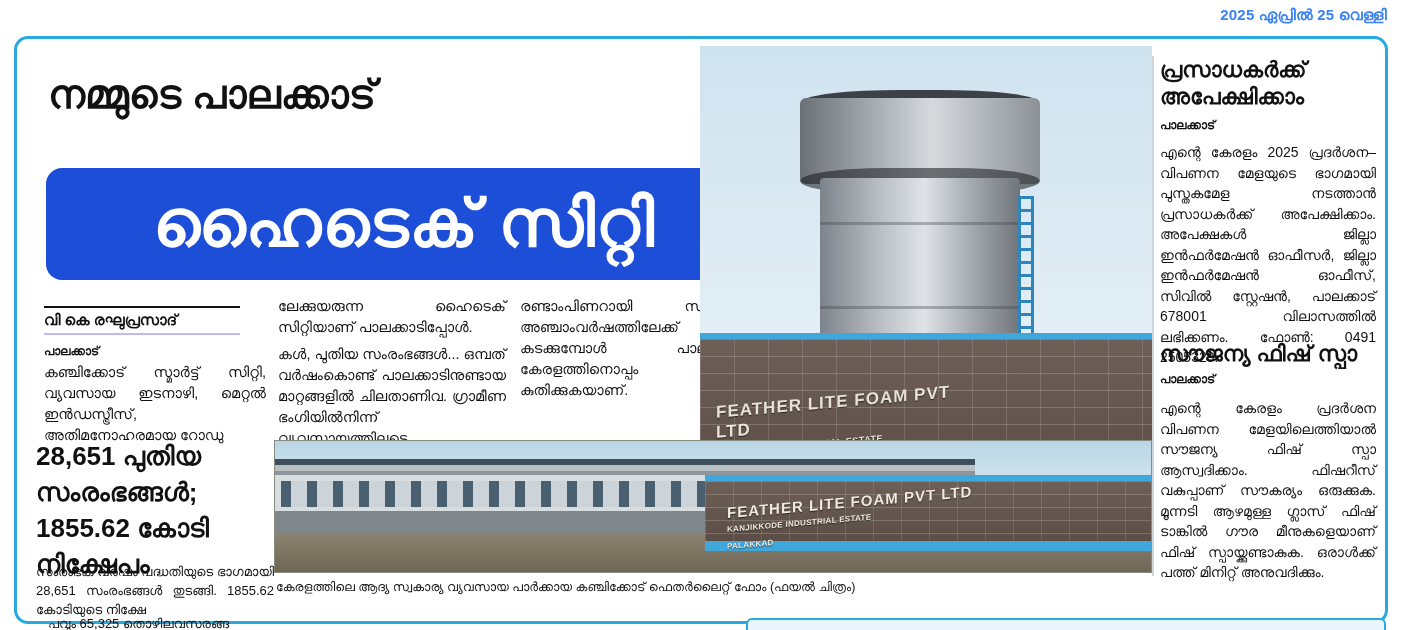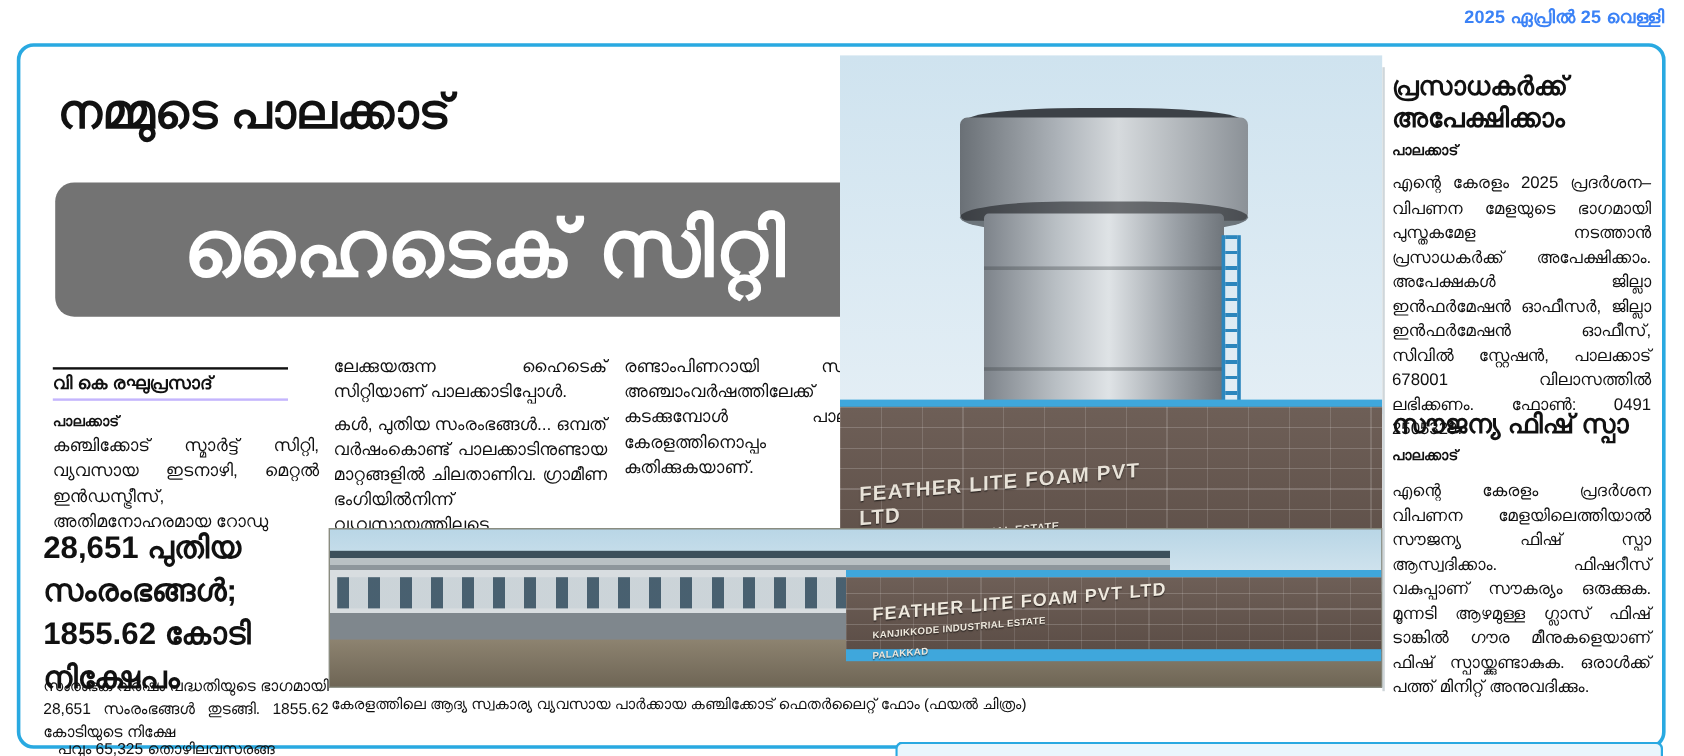--- a/index.html
+++ b/index.html
@@ -31,22 +31,22 @@
     background:#fff;
   }
 
   
   .kicker{
     position:absolute;left:48px;top:72px;
     font-size:40px;color:#111;font-weight:700;
     white-space:nowrap;
   }
   .banner{
-    position:absolute;left:46px;top:152px;width:716px;height:112px;
-    background:#737373;border-radius:16px;
+    position:absolute;left:46px;top:168px;width:716px;height:112px;
+    background:#1d4ed8;border-radius:16px;
   }
   .banner-text{
     position:absolute;left:0;top:0;width:716px;height:112px;
     display:flex;align-items:center;justify-content:center;
     color:#fff;font-size:66px;font-weight:bold;letter-spacing:1px;
     white-space:nowrap;
   }
 
   
   .byline{
@@ -198,21 +198,21 @@
 
   .caption{
     position:absolute;left:276px;top:580px;width:880px;
     font-size:12.5px;color:#111;
   }
   .rail-rule{
     position:absolute;left:1152px;top:56px;width:2px;height:520px;background:#cfd6da;
   }
   .rail-h1{
     position:absolute;left:1160px;top:58px;width:216px;
-    font-size:22px;line-height:27px;font-weight:bold;color:#111;
+    font-size:22px;line-height:27px;font-weight:bold;color:#111;font-family:Liberation Mono, monospace;
   }
   .rail-dl1{
     position:absolute;left:1160px;top:118px;font-size:12px;font-weight:bold;color:#111;
   }
   .rail-p1{
     position:absolute;left:1160px;top:142px;width:216px;
     font-size:14px;line-height:20.5px;text-align:justify;color:#111;
   }
   .rail-h2{
     position:absolute;left:1160px;top:340px;width:216px;

